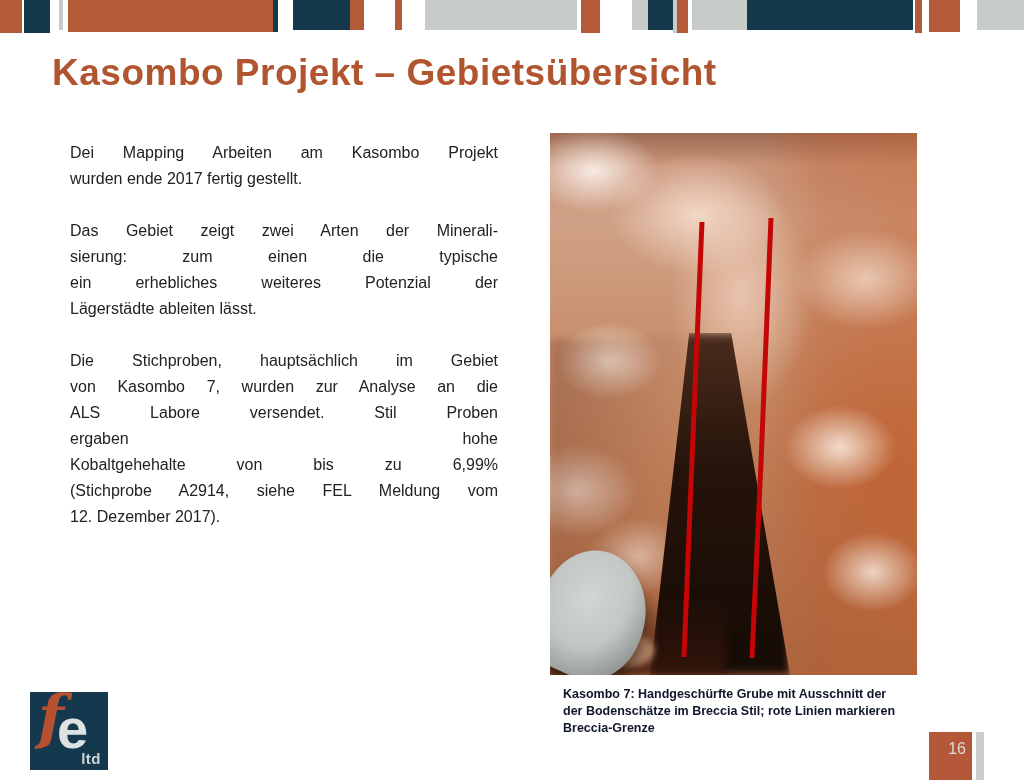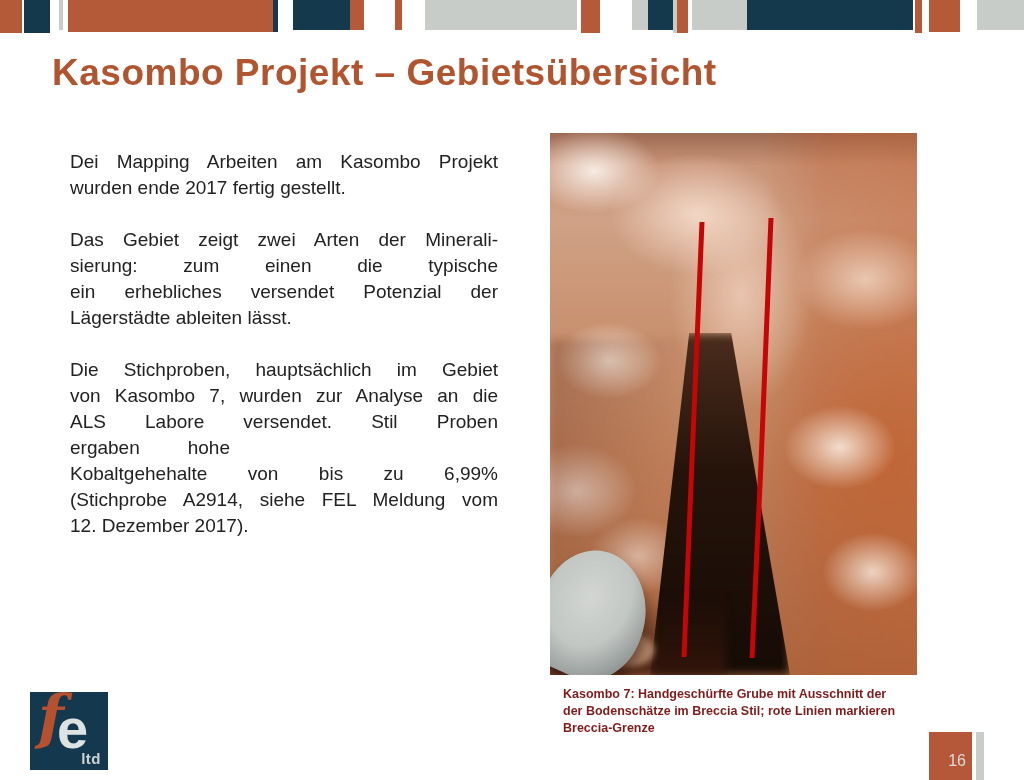--- a/index.html
+++ b/index.html
@@ -10,27 +10,27 @@
   
   .top-bar{position:absolute;left:0;top:0;width:1024px;height:33px;}
   .bar-block{position:absolute;top:0;}
   
   .title{
     position:absolute;left:52px;top:52px;width:940px;
     font-size:37px;font-weight:bold;letter-spacing:0.5px;
   }
   
   .body-text{
-    position:absolute;left:70px;top:149px;width:428px;
-    font-size:19px;line-height:26px;color:#222222;
+    position:absolute;left:70px;top:140px;width:428px;
+    font-size:16px;line-height:26px;color:#222222;
   }
   .para{margin:0 0 26px 0;}
   .line{text-align:justify;text-align-last:justify;}
   .line.last{text-align-last:left;}
-  .line.spread{display:flex;justify-content:flex-start;gap:48px;}
+  .line.spread{display:flex;justify-content:space-between;gap:48px;}
   .line .bold{font-weight:bold;}
   
   .photo{
     position:absolute;left:550px;top:133px;width:367px;height:542px;overflow:hidden;
     background:
       radial-gradient(ellipse 95px 60px at 12% 7%, rgba(255,250,246,0.85), rgba(255,250,246,0) 70%),
       radial-gradient(ellipse 120px 85px at 40% 15%, rgba(246,221,205,0.9), rgba(246,221,205,0) 72%),
       radial-gradient(ellipse 95px 150px at 52% 30%, rgba(236,201,180,0.9), rgba(236,201,180,0) 75%),
       radial-gradient(ellipse 75px 55px at 16% 42%, rgba(250,236,226,0.85), rgba(250,236,226,0) 70%),
       radial-gradient(ellipse 85px 65px at 7% 66%, rgba(238,220,210,0.8), rgba(238,220,210,0) 72%),
@@ -66,21 +66,21 @@
     box-shadow:6px 10px 14px rgba(40,15,8,0.55);
   }
   .boot-toe{
     position:absolute;left:52px;top:500px;width:52px;height:34px;
     background:#b98a6c;border-radius:50%;filter:blur(3px);
   }
   .redlines{position:absolute;left:0;top:0;width:367px;height:542px;}
   
   .caption{
     position:absolute;left:563px;top:686px;width:362px;
-    font-size:12.5px;font-weight:bold;line-height:17px;color:#7f1d1d;
+    font-size:12.5px;font-weight:bold;line-height:17px;color:#0f172a;
   }
   
   .logo{position:absolute;left:30px;top:692px;width:78px;height:78px;background:#14384d;}
   .logo-f{
     position:absolute;left:8px;top:-10px;
     font-family:"DejaVu Serif", serif;font-style:italic;font-weight:bold;
     font-size:60px;color:#b5512f;
   }
   .logo-e{
     position:absolute;left:27px;top:4px;
@@ -88,21 +88,21 @@
     font-size:56px;color:#dde3e2;
   }
   .logo-ltd{
     position:absolute;right:7px;bottom:3px;
     font-size:15px;color:#ccd3d2;font-weight:bold;letter-spacing:0.5px;
   }
   
   .page-box{
     position:absolute;left:929px;top:732px;width:43px;height:48px;
     color:#dcdcdc;font-size:16px;text-align:right;box-sizing:border-box;
-    padding:20px 6px 0 0;
+    padding:8px 6px 0 0;
   }
   .page-strip{position:absolute;left:976px;top:732px;width:8px;height:48px;}
 </style>
 </head>
 <body>
 
 <div class="top-bar">
     <div class="bar-block" style="left: 0px; width: 22px; height: 33px; background: rgb(181, 90, 57);"></div>
     <div class="bar-block" style="left: 24px; width: 26px; height: 33px; background: rgb(20, 57, 77);"></div>
     <div class="bar-block" style="left: 59px; width: 4px; height: 30px; background: rgb(200, 204, 200);"></div>
@@ -127,21 +127,21 @@
 <div class="title" style="color: rgb(176, 85, 47);">Kasombo Projekt – Gebietsübersicht</div>
 
 <div class="body-text">
   <div class="para">
       <div class="line">Dei Mapping Arbeiten am Kasombo Projekt</div>
       <div class="line last">wurden ende 2017 fertig gestellt.</div>
     </div>
   <div class="para">
       <div class="line">Das Gebiet zeigt zwei Arten der Minerali-</div>
       <div class="line">sierung: zum einen die typische</div>
-      <div class="line">ein erhebliches versendet Potenzial der</div>
+      <div class="line">ein erhebliches weiteres Potenzial der</div>
       <div class="line last">Lägerstädte ableiten lässt.</div>
     </div>
   <div class="para">
       <div class="line">Die Stichproben, hauptsächlich im Gebiet</div>
       <div class="line">von Kasombo 7, wurden zur Analyse an die</div>
       <div class="line">ALS Labore versendet. Stil Proben</div>
       <div class="line spread">
         <span>ergaben</span>
         <span>hohe</span>
       </div>

